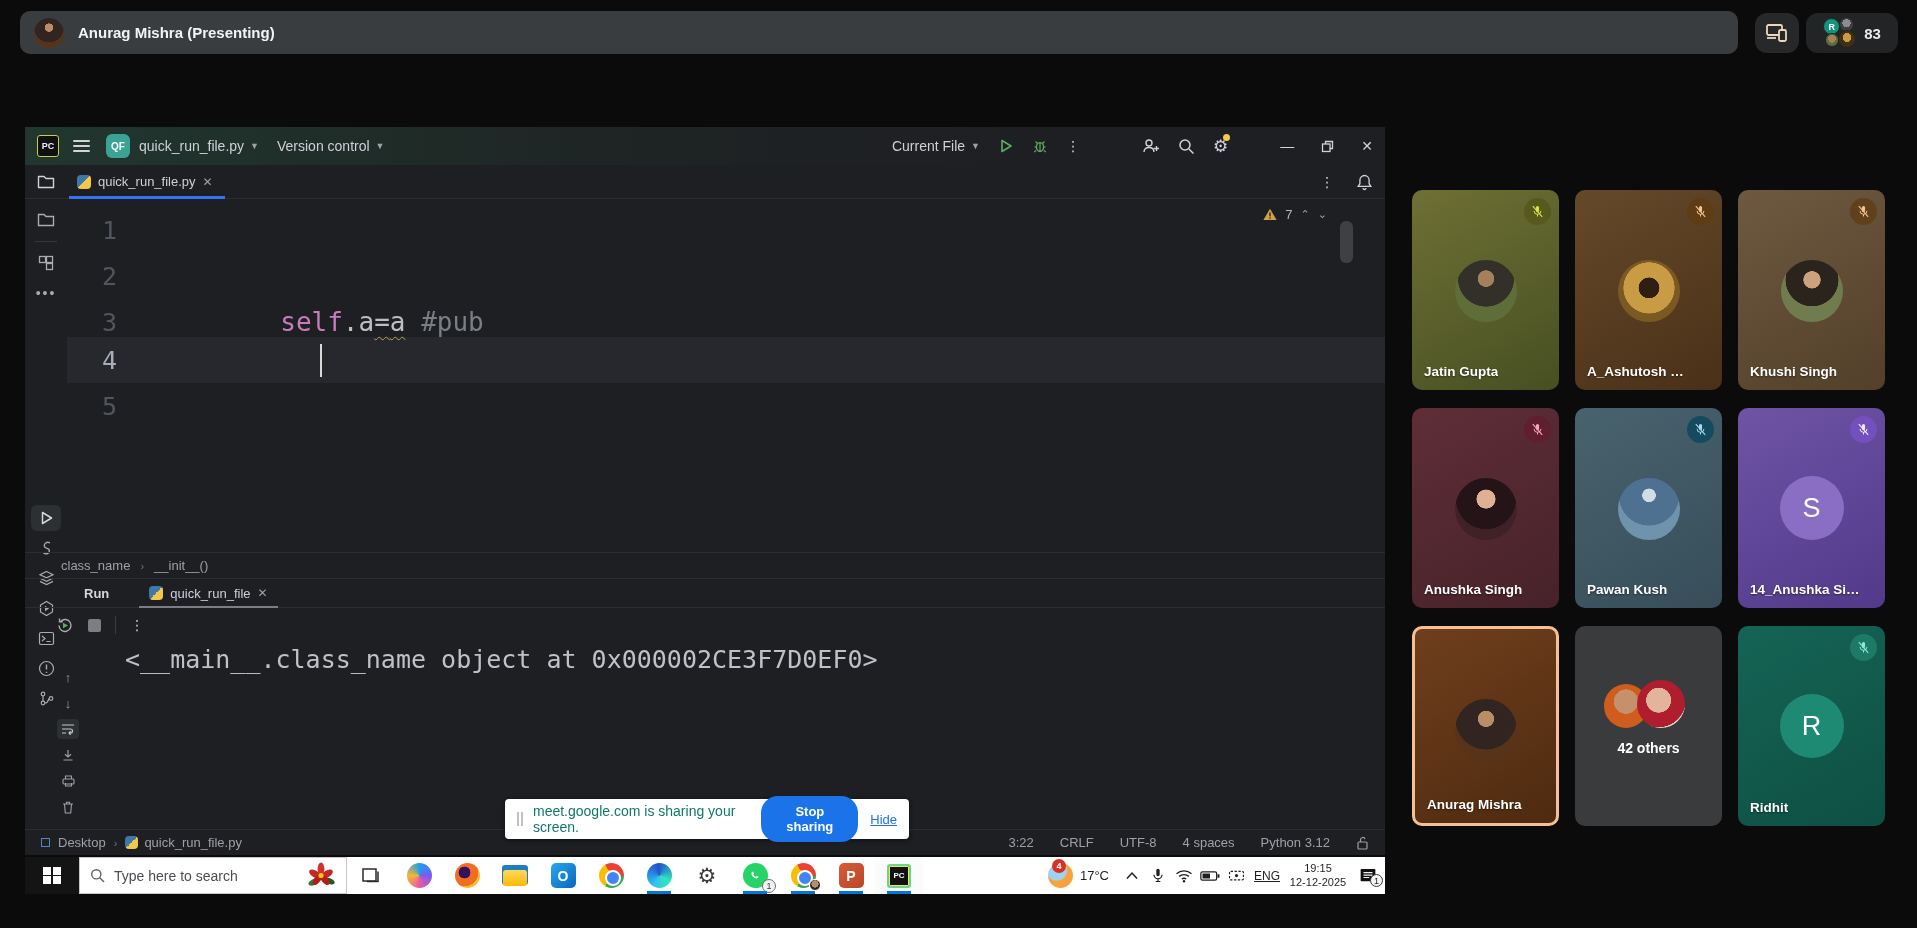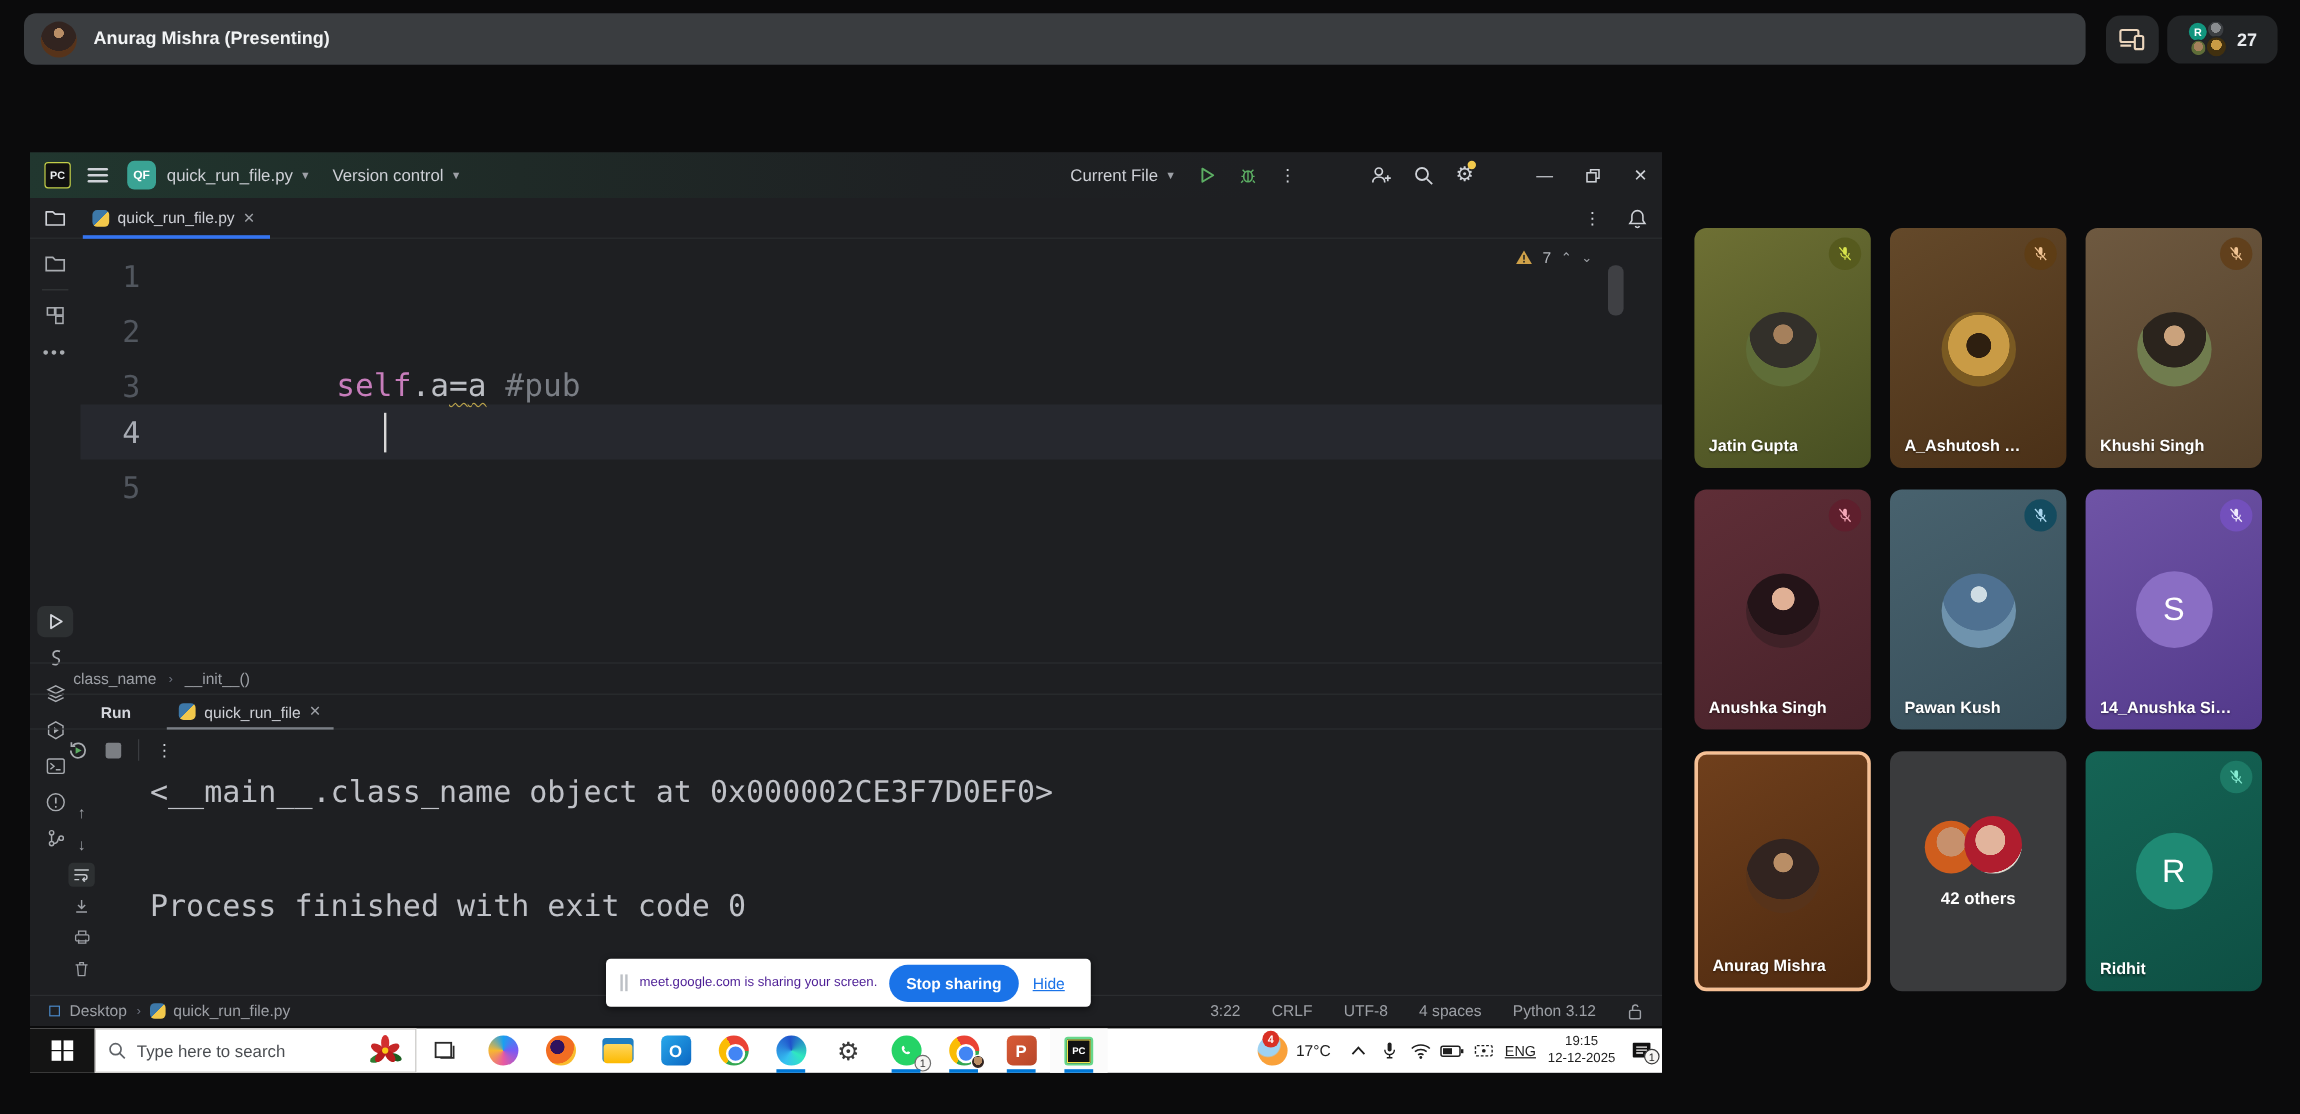--- a/index.html
+++ b/index.html
@@ -125,21 +125,21 @@
   .sb-pydot { width:13px; height:13px; border-radius:4px; margin-right:6px;
               background:linear-gradient(135deg,#3d78a8 50%,#f2c84b 50%); }
   .sb-file { display:flex; align-items:center; }
 
   
   .toast { position:absolute; left:505px; top:799px; width:404px; height:40px; background:#fff;
            border-radius:4px; box-shadow:0 1px 5px rgba(0,0,0,.55); display:flex; align-items:center;
            padding:0 12px; gap:10px; z-index:60; }
   .toast-grip { display:flex; gap:2px; }
   .toast-grip span { width:2px; height:14px; background:#bdc1c6; }
-  .toast-msg { font-size:11px; color:#4c1d95; }
+  .toast-msg { font-size:14px; color:#0f766e; }
   .stop-btn { background:#1a73e8; color:#fff; font-size:13px; font-weight:bold; border:none;
               border-radius:17px; padding:8px 14px; }
   .hide-link { color:#1a73e8; font-size:13px; text-decoration:underline; margin-left:2px; }
 
   
   .taskbar { position:absolute; left:25px; top:857px; width:1360px; height:37px; background:#ffffff;
              display:flex; align-items:stretch; }
   .start-btn { width:54px; background:#141414; display:flex; align-items:center; justify-content:center; }
   .win-flag { display:grid; grid-template-columns:8px 8px; grid-template-rows:8px 8px; gap:1.5px; }
   .win-flag span { background:#fff; }
@@ -236,21 +236,21 @@
     </svg>
   </div>
 
   <div class="count-pill">
     <div class="mini-cluster">
       <div class="mini mini-r">R</div>
       <div class="mini mini-2"></div>
       <div class="mini mini-3"></div>
       <div class="mini mini-4"></div>
     </div>
-    <span class="count-num">27</span>
+    <span class="count-num">83</span>
   </div>
 
   <div class="pycharm">
 
     <div class="pc-titlebar">
       <div class="pc-logo">PC</div>
       <div class="hamburger">
           <span></span>
           <span></span>
           <span></span>
@@ -462,21 +462,20 @@
       </span>
       <span class="cs-icon">
         <svg class="ic" width="12" height="13" viewBox="0 0 12 13">
             <path d="M1 3h10M4.5 3V1.2h3V3M2.5 3l.8 9h5.4l.8-9" fill="none" stroke="#9da0a6" stroke-width="1.1"></path>
           </svg>
       </span>
     </div>
 
     <div class="console-out">
       <div>&lt;__main__.class_name object at 0x000002CE3F7D0EF0&gt;</div>
-      <div class="out2">Process finished with exit code 0</div>
     </div>
 
     <div class="statusbar">
       <span class="sb-sq"></span>
       <span>Desktop</span>
       <span class="sb-sep">›</span>
       <span class="sb-file">
         <span class="sb-pydot"></span>
         <span>quick_run_file.py</span>
       </span>

